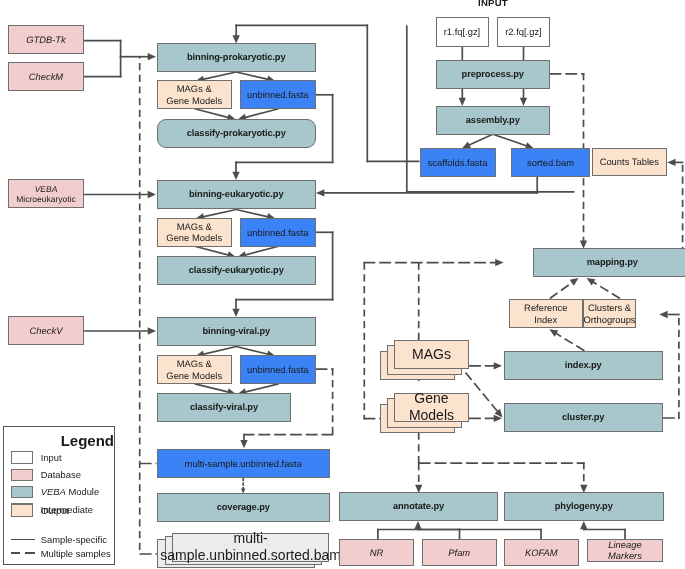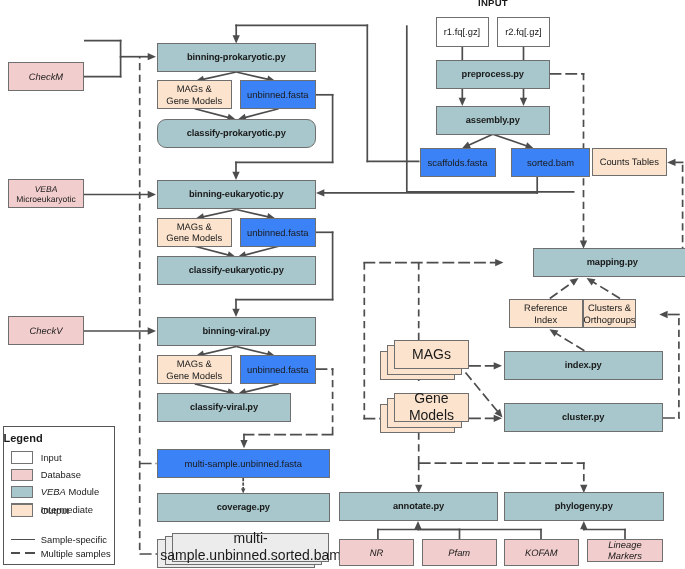--- a/index.html
+++ b/index.html
@@ -16,21 +16,21 @@
   .node.inter{background:#3b82f6;}
   .node.input{background:#ffffff;}
   .stack{position:absolute;z-index:4;}
   .stack .sheet{position:absolute;box-sizing:border-box;border:1.1px solid #6f6f6f;background:#fbe3cd;}
   .stack.inter .sheet{background:#ececec;}
   .stack .front{z-index:3;display:flex;align-items:center;justify-content:center;
                 text-align:center;font-size:14px;color:#1a1a1a;line-height:1.22;}
   .diagram-title{position:absolute;font-weight:bold;font-size:9.6px;color:#1a1a1a;
                  letter-spacing:0.2px;z-index:6;}
   #legend{position:absolute;box-sizing:border-box;border:1px solid #555;background:#fff;z-index:8;}
-  #legend .lg-title{position:absolute;width:100%;text-align:left;font-weight:bold;font-size:11px;color:#1a1a1a;}
+  #legend .lg-title{position:absolute;width:100%;text-align:right;font-weight:bold;font-size:15px;color:#1a1a1a;}
   .lg-row{position:absolute;display:flex;align-items:center;}
   .lg-row{width:104px;}
   .lg-sw{box-sizing:border-box;width:21.7px;height:12.6px;border:1px solid #737373;}
   .lg-lab{position:absolute;left:29.6px;font-size:9.4px;color:#1a1a1a;white-space:pre;}
   .lg-lab i{font-style:italic;}
 </style>
 </head>
 <body>
 
 <div id="stage">
@@ -286,20 +286,21 @@
       </div>
       <div class="lg-row" style="left: 7.7px; top: 112.3px;">
         <div style="width: 23.7px; height: 0px; border-top: 1.7px solid rgb(77, 77, 77);"></div>
         <div class="lg-lab">Sample-specific</div>
       </div>
       <div class="lg-row" style="left: 7.7px; top: 125.4px;">
         <div style="width: 23.7px; height: 1.7px; background: repeating-linear-gradient(to right, rgb(77, 77, 77) 0px, rgb(77, 77, 77) 9.2px, transparent 9.2px, transparent 14.5px);"></div>
         <div class="lg-lab">Multiple samples</div>
       </div>
     </div>
+<div class="node db" style="left: 8px; top: 24.9px; width: 76px; height: 29.05px;"><span>GTDB-Tk</span></div>
     <div class="node db" style="left: 8px; top: 62.4px; width: 76px; height: 29.05px;"><span>CheckM</span></div>
     <div class="node db" style="left: 8px; top: 179.4px; width: 76px; height: 29.05px; font-size: 8.5px;"><span><i style="font-style: italic;">VEBA</i><span style="font-style: normal;">
 </span><span style="font-style: normal;">Microeukaryotic</span></span></div>
     <div class="node db" style="left: 8px; top: 315.9px; width: 76px; height: 29.05px;"><span>CheckV</span></div>
     <div class="node module" style="left: 157px; top: 42.9px; width: 158.5px; height: 29.05px;"><span>binning-prokaryotic.py</span></div>
     <div class="node out" style="left: 157px; top: 80.4px; width: 74.5px; height: 28.8px;"><span>MAGs &amp;
 Gene Models</span></div>
     <div class="node inter" style="left: 240px; top: 80.4px; width: 75.5px; height: 28.8px;"><span>unbinned.fasta</span></div>
     <div class="node module" style="left: 157px; top: 118.9px; width: 158.5px; height: 29.05px; border-radius: 9px;"><span>classify-prokaryotic.py</span></div>
     <div class="node module" style="left: 157px; top: 180.4px; width: 158.5px; height: 29.05px;"><span>binning-eukaryotic.py</span></div>

